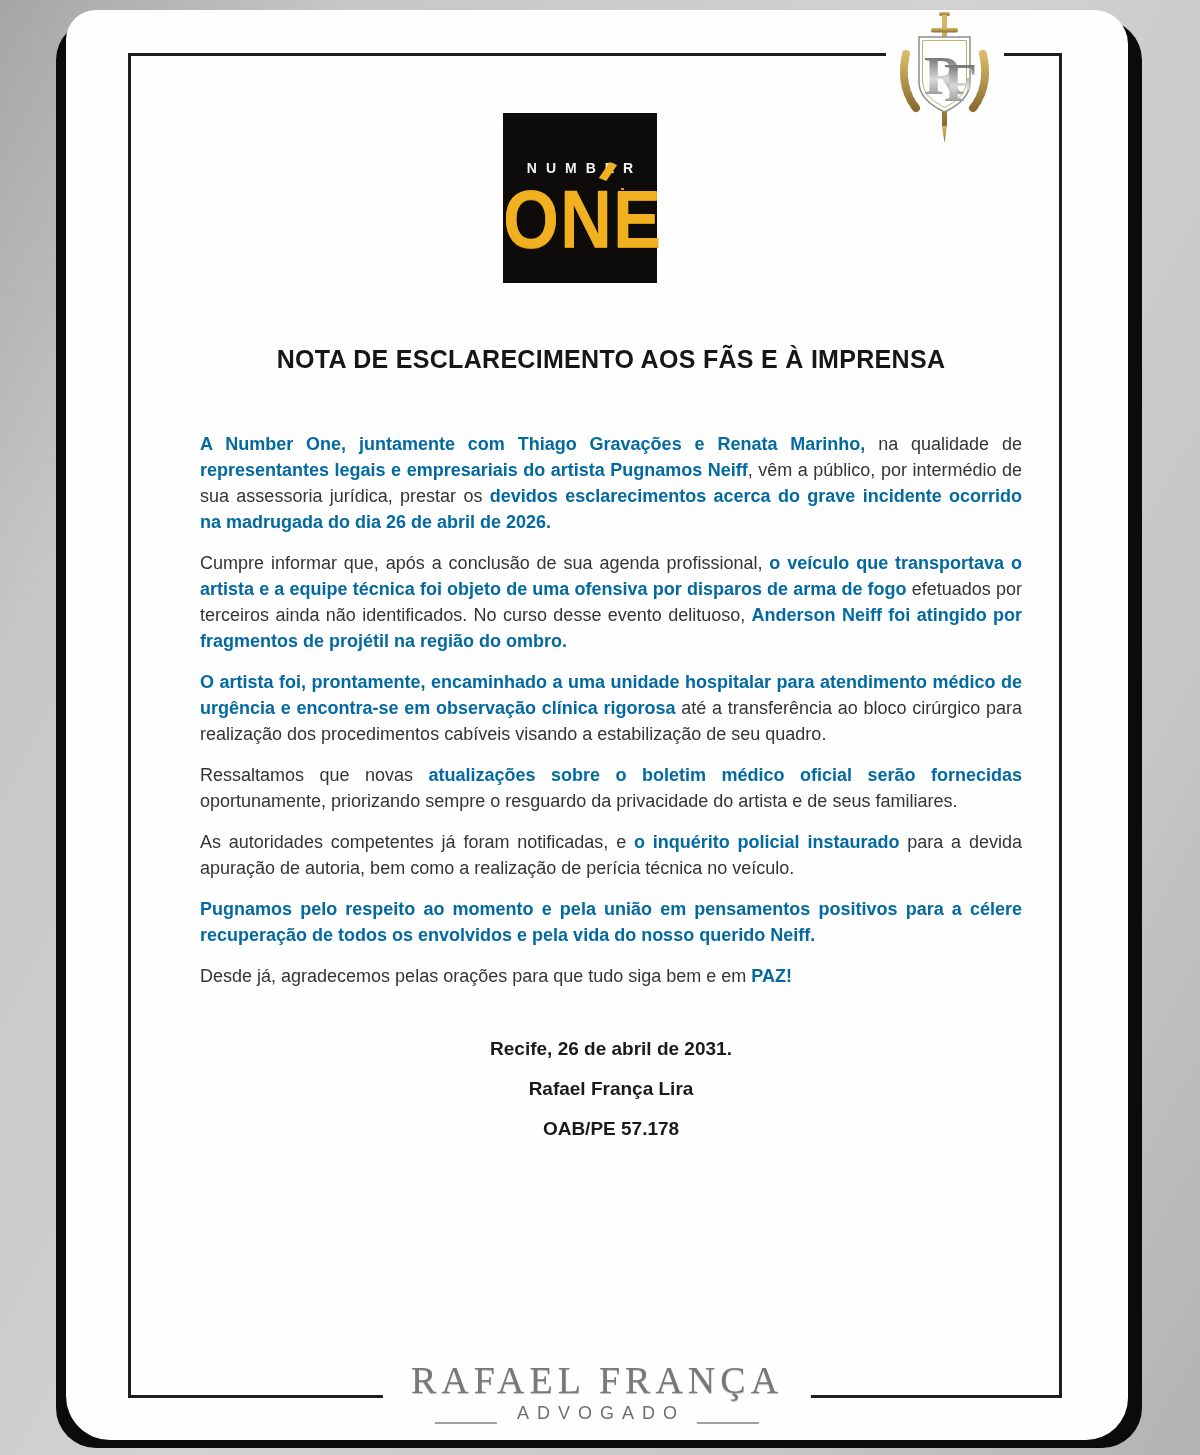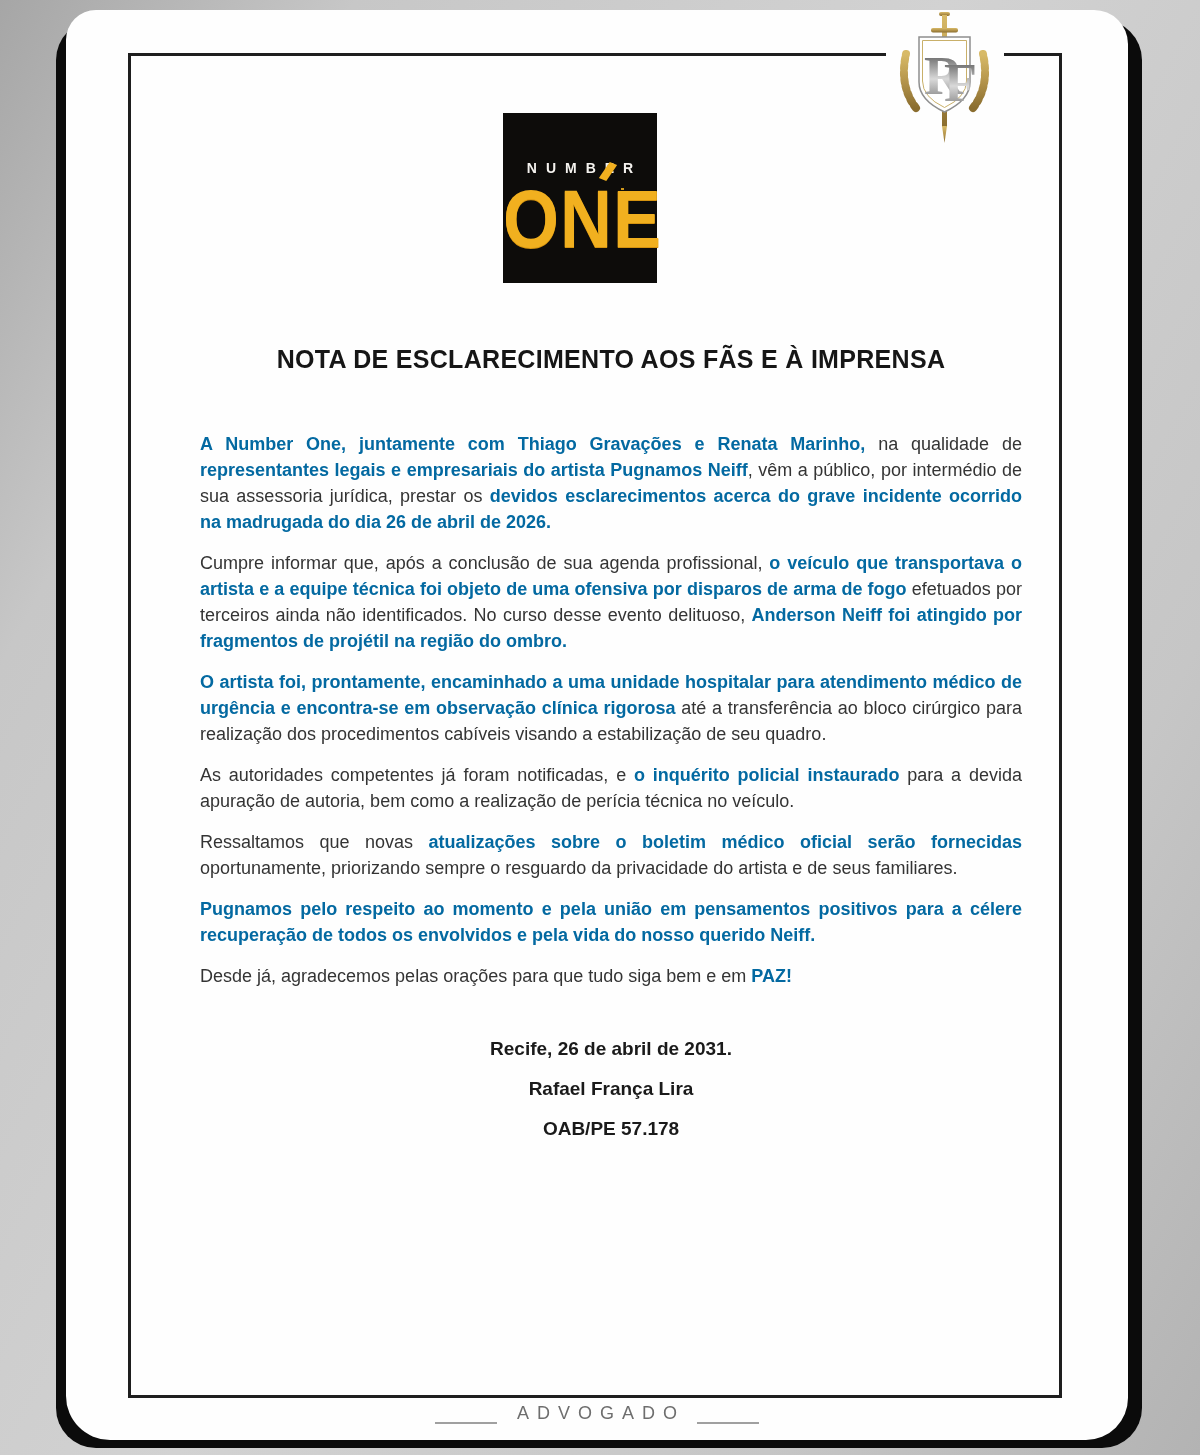--- a/index.html
+++ b/index.html
@@ -140,33 +140,34 @@
       </g>
     </svg>
   </div>
 
   <div class="doc-content">
     <h1 class="doc-title">NOTA DE ESCLARECIMENTO AOS FÃS E À IMPRENSA</h1>
     <div>
         <p class="body-par"><b>A Number One, juntamente com Thiago Gravações e Renata Marinho, </b><span>na qualidade de </span><b>representantes legais e empresariais do artista Pugnamos Neiff</b><span>, vêm a público, por intermédio de sua assessoria jurídica, prestar os </span><b>devidos esclarecimentos acerca do grave incidente ocorrido na madrugada do dia 26 de abril de 2026.</b></p>
         <p class="body-par"><span>Cumpre informar que, após a conclusão de sua agenda profissional, </span><b>o veículo que transportava o artista e a equipe técnica foi objeto de uma ofensiva por disparos de arma de fogo </b><span>efetuados por terceiros ainda não identificados. No curso desse evento delituoso, </span><b>Anderson Neiff foi atingido por fragmentos de projétil na região do ombro.</b></p>
         <p class="body-par"><b>O artista foi, prontamente, encaminhado a uma unidade hospitalar para atendimento médico de urgência e encontra-se em observação clínica rigorosa </b><span>até a transferência ao bloco cirúrgico para realização dos procedimentos cabíveis visando a estabilização de seu quadro.</span></p>
+        <p class="body-par"><span>Ressaltamos que novas </span><b>atualizações sobre o boletim médico oficial serão fornecidas </b><span>oportunamente, priorizando sempre o resguardo da privacidade do artista e de seus familiares.</span></p>
         <p class="body-par"><span>As autoridades competentes já foram notificadas, e </span><b>o inquérito policial instaurado </b><span>para a devida apuração de autoria, bem como a realização de perícia técnica no veículo.</span></p>
-        <p class="body-par"><span>Ressaltamos que novas </span><b>atualizações sobre o boletim médico oficial serão fornecidas </b><span>oportunamente, priorizando sempre o resguardo da privacidade do artista e de seus familiares.</span></p>
         <p class="body-par"><b>Pugnamos pelo respeito ao momento e pela união em pensamentos positivos para a célere recuperação de todos os envolvidos e pela vida do nosso querido Neiff.</b></p>
         <p class="body-par"><span>Desde já, agradecemos pelas orações para que tudo siga bem e em </span><b>PAZ!</b></p>
       </div>
     <div class="signature-block">
         <p>Recife, 26 de abril de 2031.</p>
         <p>Rafael França Lira</p>
         <p>OAB/PE 57.178</p>
       </div>
   </div>
 
   <div class="brand-footer">
+    <div class="footer-name">RAFAEL FRANÇA</div>
     <div class="footer-role-row">
       <div class="footer-rule"></div>
       <div class="footer-role">ADVOGADO</div>
       <div class="footer-rule"></div>
     </div>
   </div>
 
 </div>
 
 </body></html>

